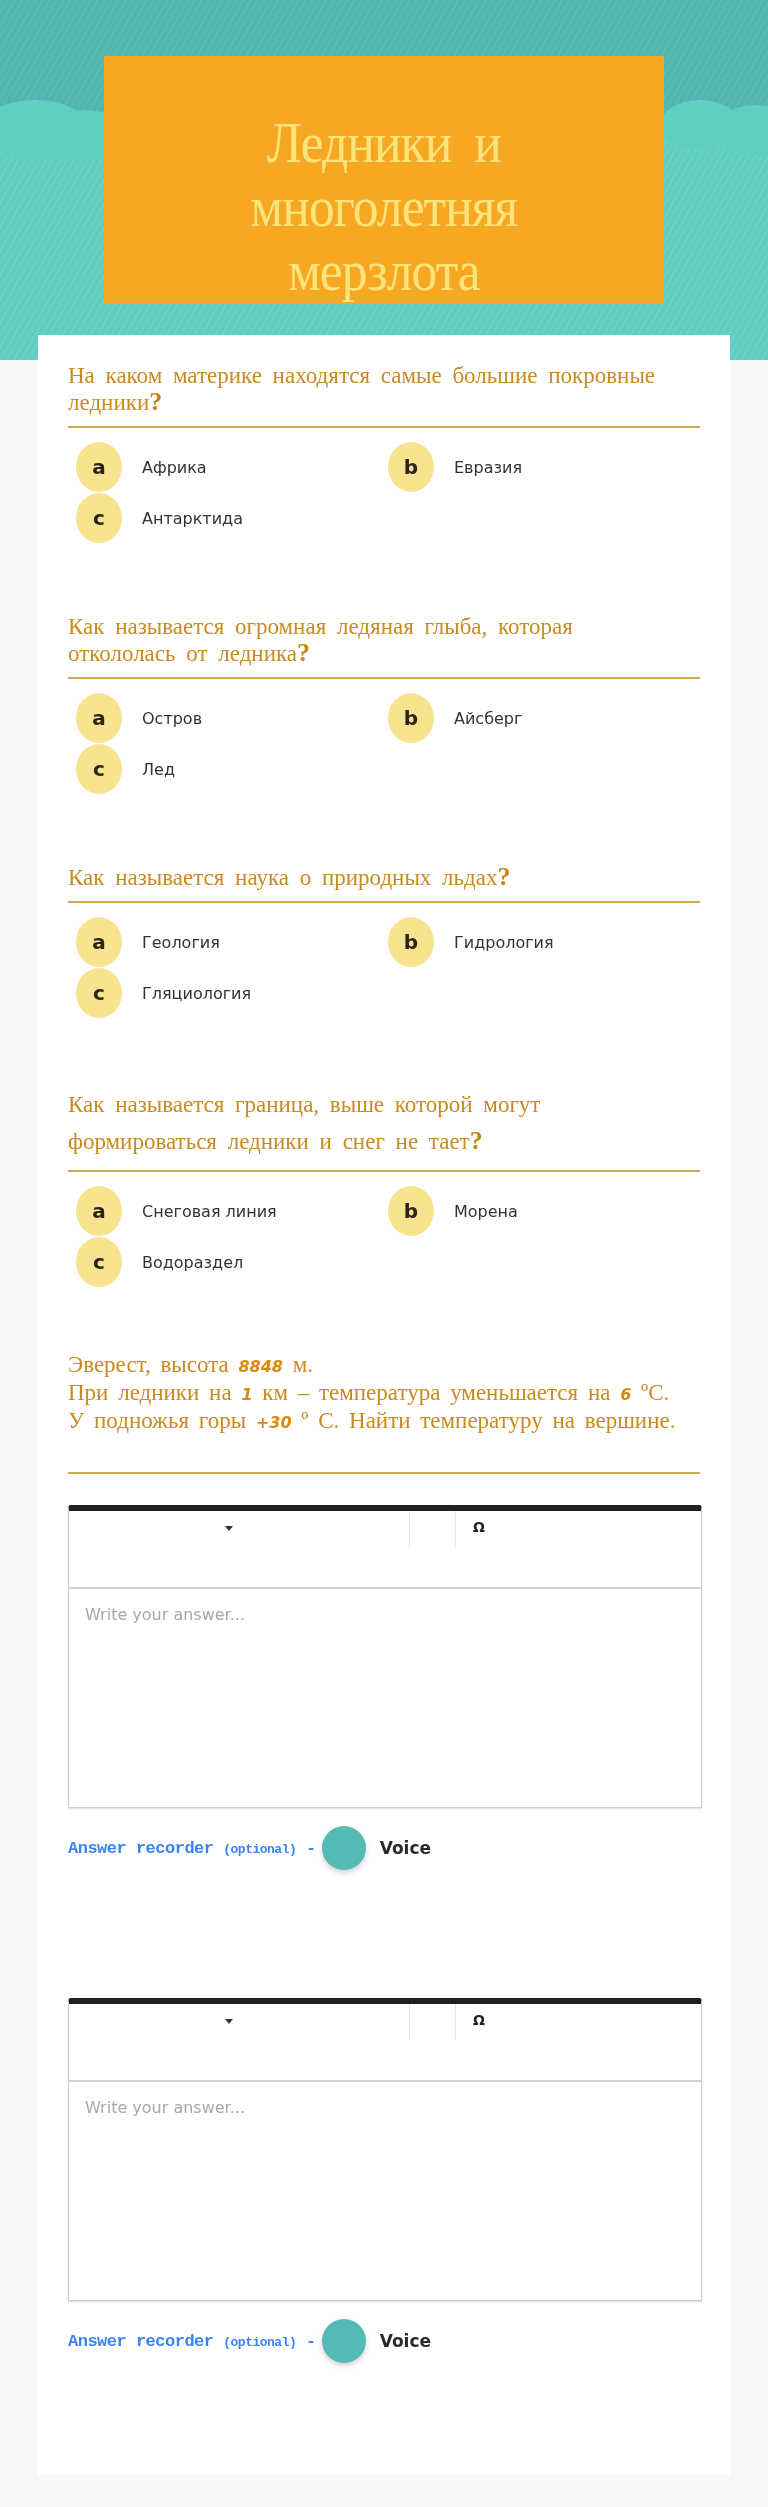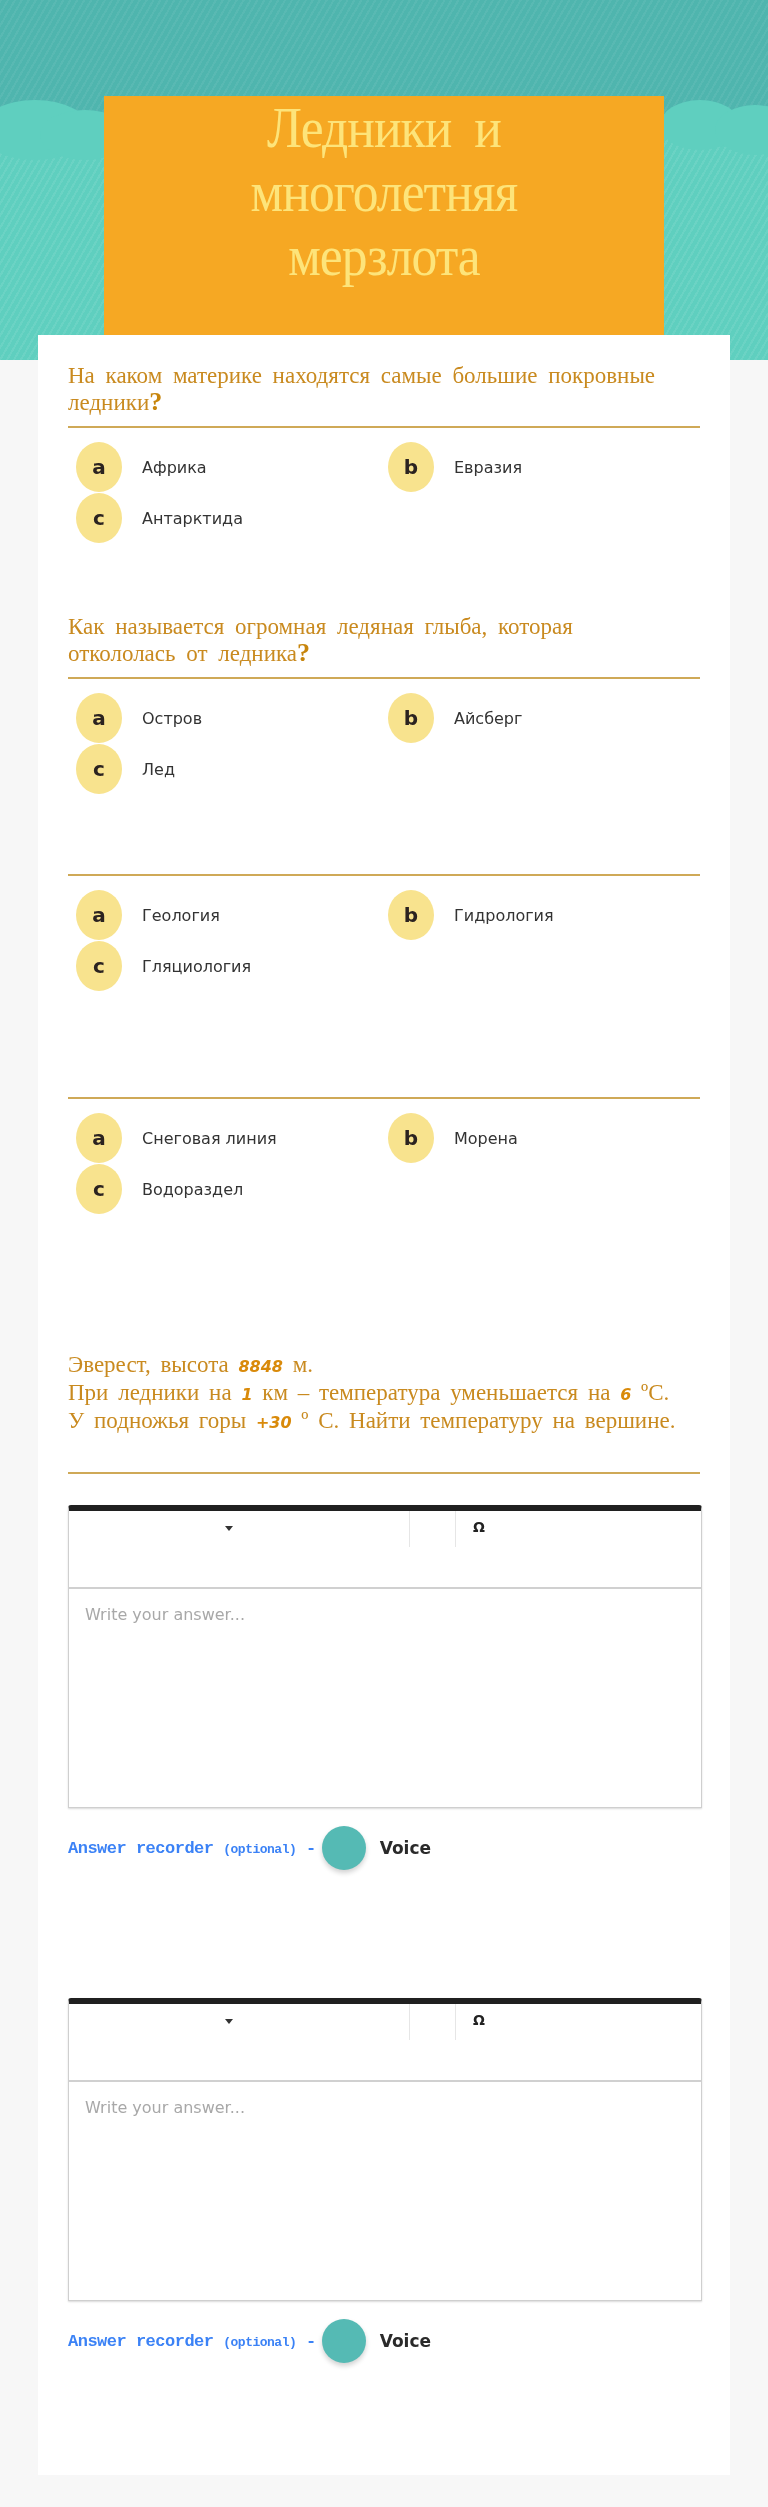--- a/index.html
+++ b/index.html
@@ -15,21 +15,21 @@
   .cloud-band {
     position: absolute; left: 0; top: 118px; width: 768px; height: 260px;
     background-color: #5fcfbf;
     background-image: repeating-linear-gradient(120deg, rgba(255,255,255,0.08) 0 2px, rgba(0,0,0,0) 2px 6px);
   }
   .cloud { position: absolute; background-color: #5fcfbf; border-radius: 50%; }
 
   .title-box {
     position: absolute; left: 104px; top: 56px; width: 560px; height: 247px;
     background: #f6a823;
-    display: flex; align-items: flex-start; justify-content: center; text-align: center; margin-top: 40px;
+    display: flex; align-items: flex-end; justify-content: center; text-align: center;
   }
   .title-text {
     font-family: "Liberation Serif", serif;
     color: #fde47a; font-size: 56px; line-height: 64px;
     letter-spacing: -1px; width: 360px; word-spacing: 12px;
     transform: scaleX(0.92);
   }
 
   .card {
     position: absolute; left: 38px; top: 335px; width: 692px; height: 2140px;
@@ -142,38 +142,40 @@
         <div class="opt-label">Айсберг</div>
       </div>
       <div class="option" style="left:8px;top:51px;">
         <div class="opt-badge">c</div>
         <div class="opt-label">Лед</div>
       </div>
     </div>
   </div>
 
   <div class="question" style="top:529px;">
+    <div class="q-text"><span>Как называется наука о природных льдах</span><span class="qm">?</span></div>
     <div class="divider"></div>
     <div class="options">
       <div class="option" style="left:8px;top:0;">
         <div class="opt-badge">a</div>
         <div class="opt-label">Геология</div>
       </div>
       <div class="option" style="left:320px;top:0;">
         <div class="opt-badge">b</div>
         <div class="opt-label">Гидрология</div>
       </div>
       <div class="option" style="left:8px;top:51px;">
         <div class="opt-badge">c</div>
         <div class="opt-label">Гляциология</div>
       </div>
     </div>
   </div>
 
   <div class="question" style="top:752px;">
+    <div class="q-text" style="width:520px;line-height:36px;"><span>Как называется граница, выше которой могут формироваться ледники и снег не тает</span><span class="qm">?</span></div>
     <div class="divider"></div>
     <div class="options">
       <div class="option" style="left:8px;top:0;">
         <div class="opt-badge">a</div>
         <div class="opt-label">Снеговая линия</div>
       </div>
       <div class="option" style="left:320px;top:0;">
         <div class="opt-badge">b</div>
         <div class="opt-label">Морена</div>
       </div>

